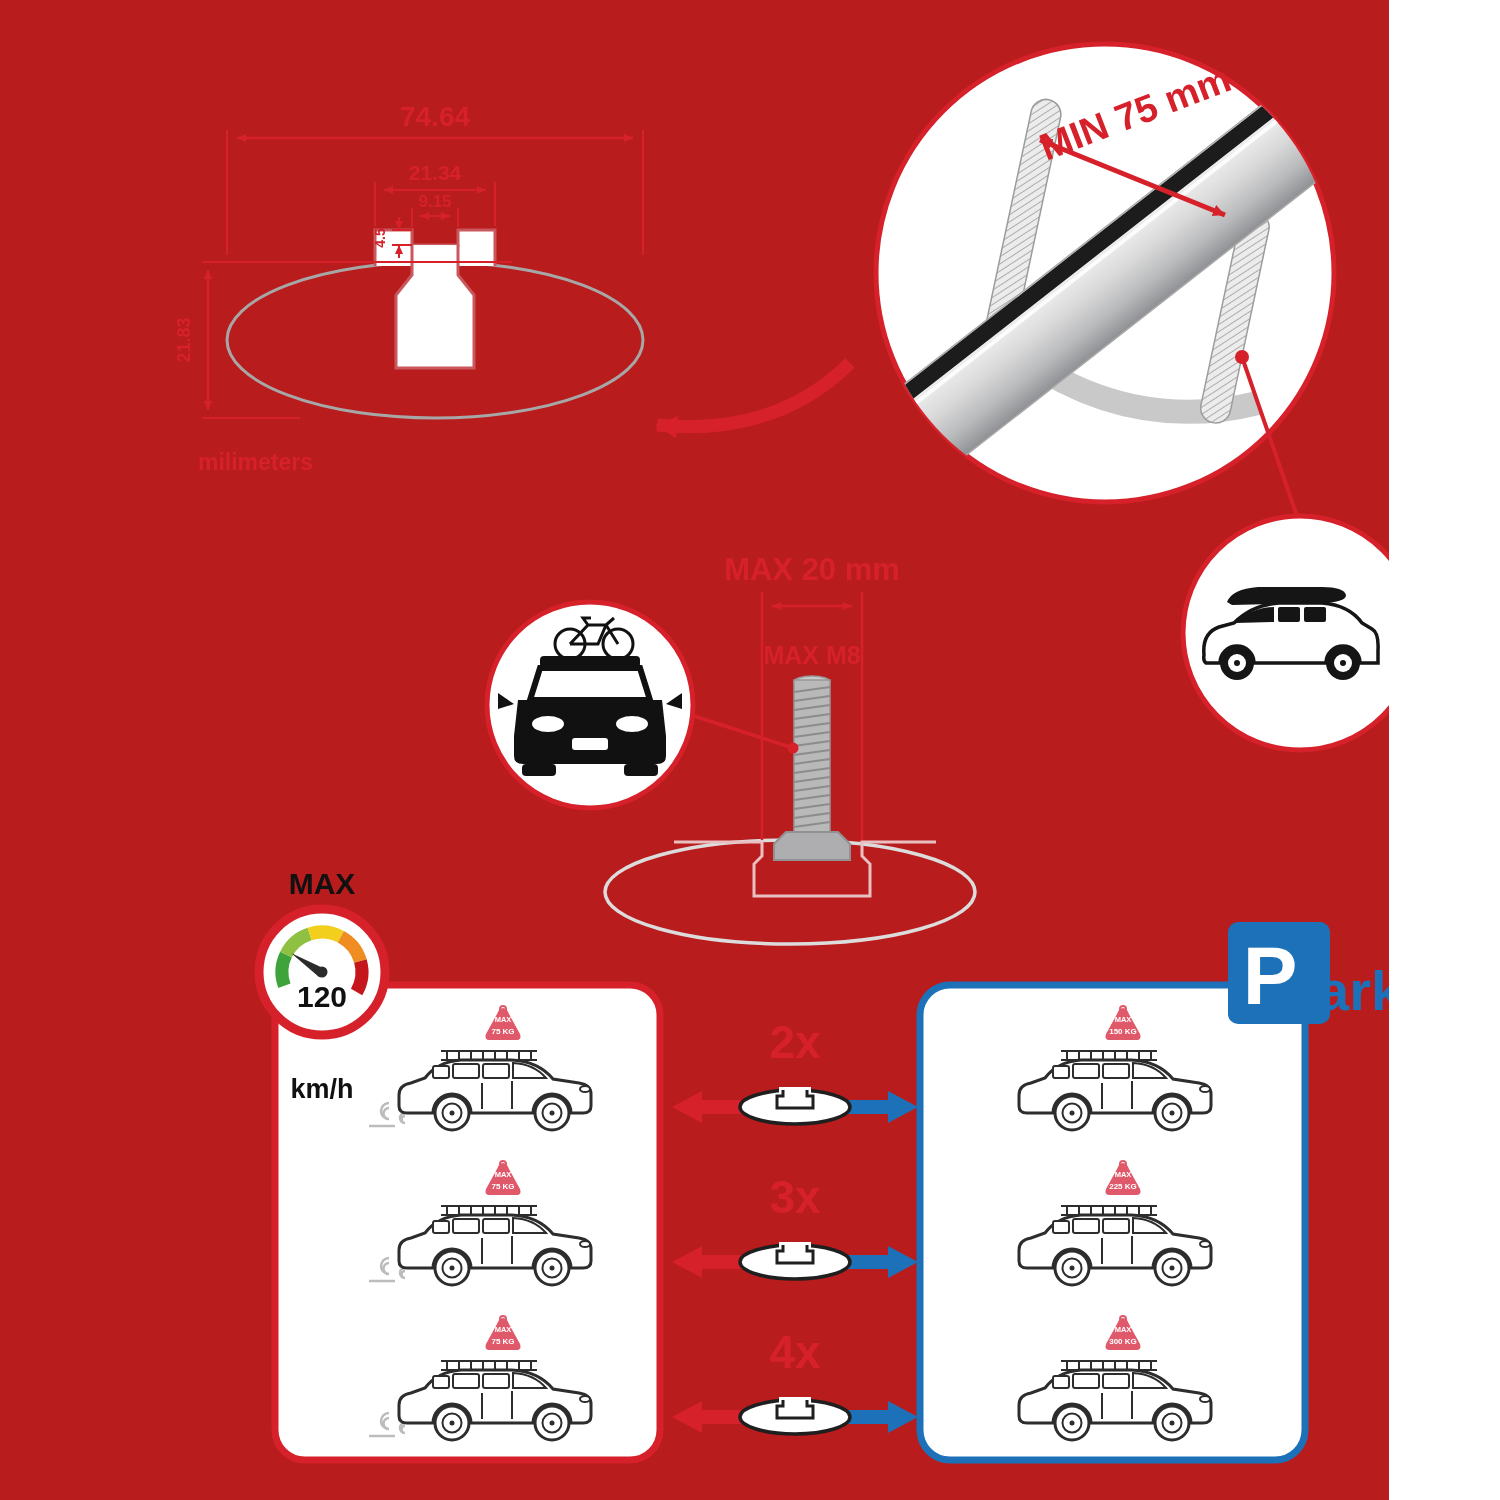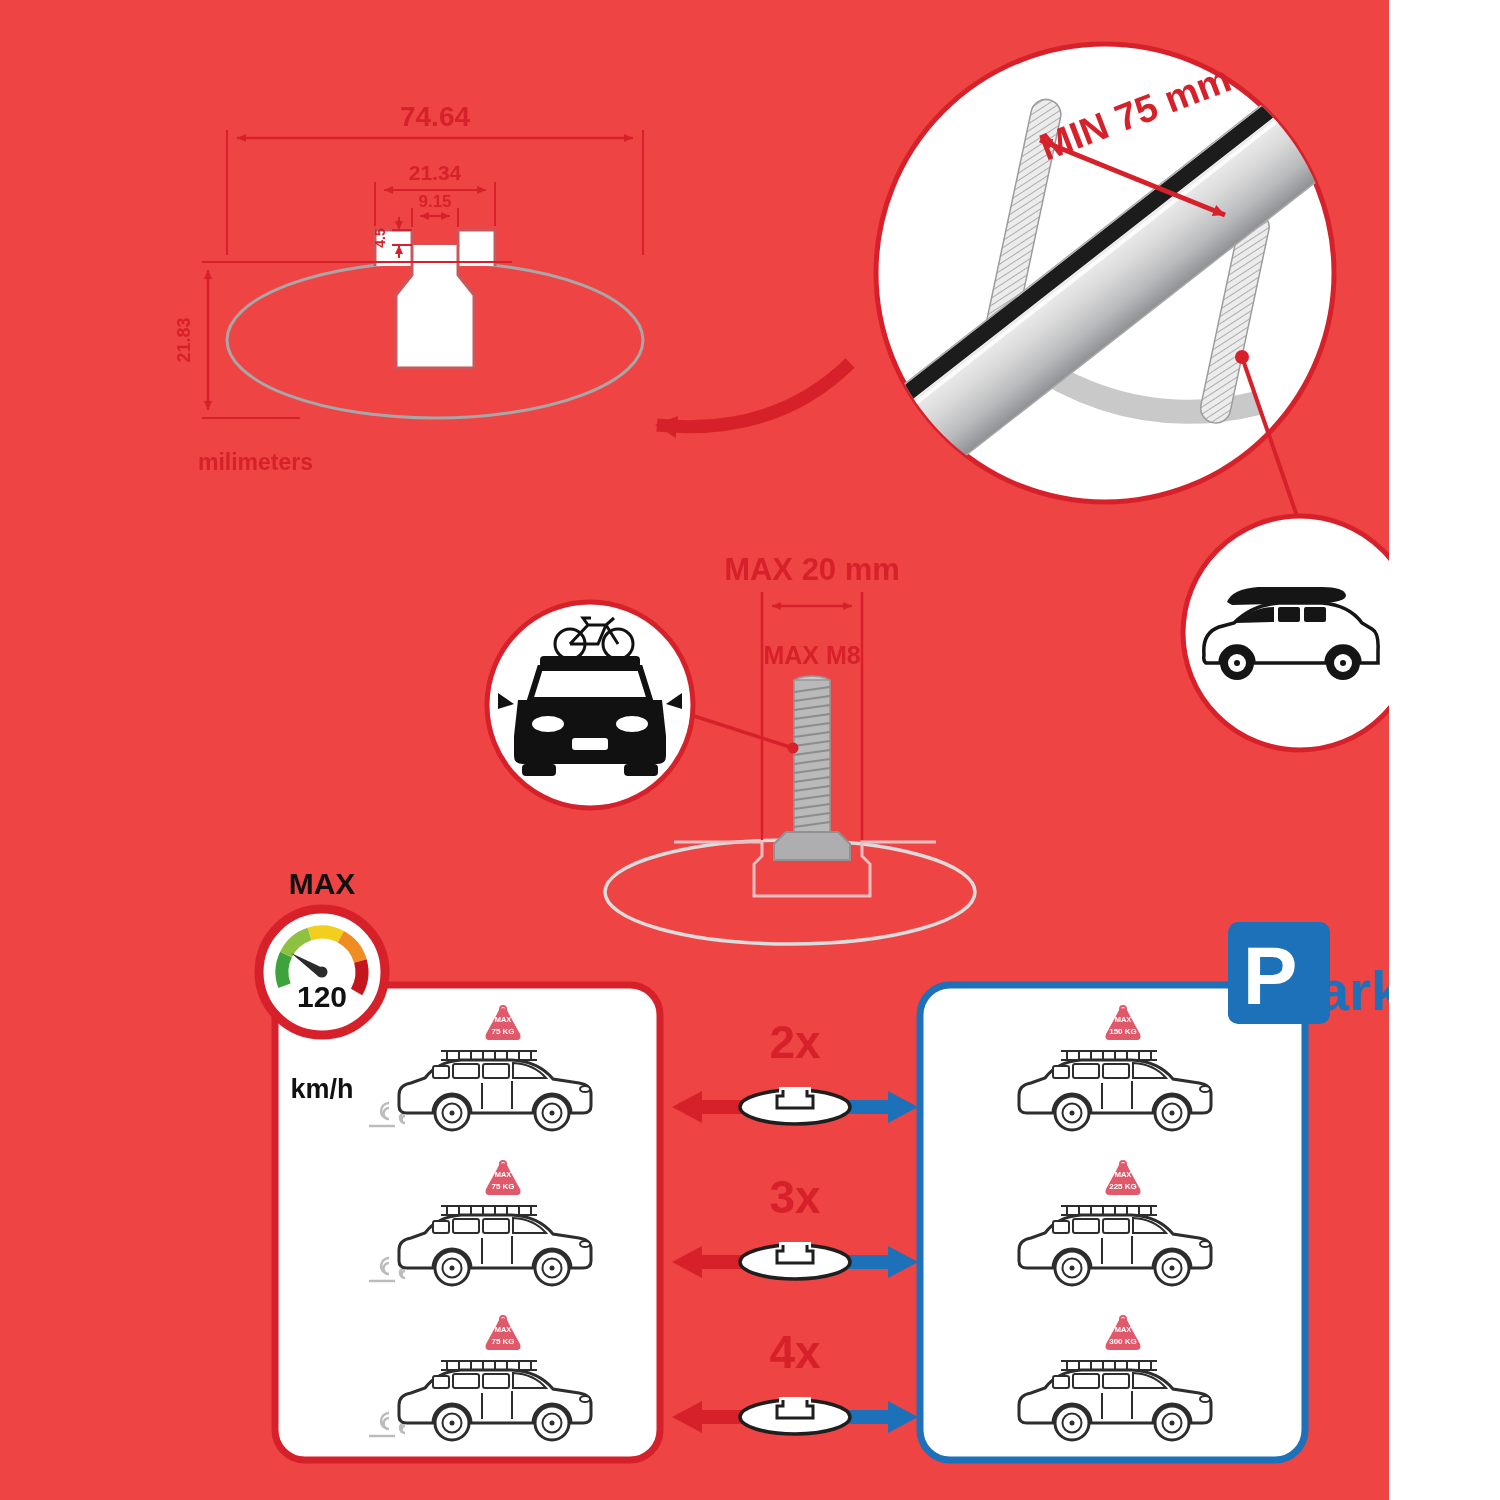--- a/index.html
+++ b/index.html
@@ -1,17 +1,17 @@
 <!DOCTYPE html>
 <html><head>
 <meta charset="utf-8">
 <style>
   html,body{margin:0;padding:0;background:#fff;}
   body{width:1500px;height:1500px;font-family:"Liberation Sans",sans-serif;}
-  .canvas{position:relative;width:1389px;height:1500px;overflow:hidden;background:#ef4444;}
+  .canvas{position:relative;width:1389px;height:1500px;overflow:hidden;background:#b91c1c;}
   .abs{position:absolute;}
   svg text{font-family:"Liberation Sans",sans-serif;}
   .dim{fill:#d6212b;font-weight:700;text-anchor:middle;}
   .blk{fill:#111;font-weight:700;text-anchor:middle;}
   .tg1{font-size:7.5px;fill:#fff;font-weight:700;text-anchor:middle;}
   .tg2{font-size:8px;fill:#fff;font-weight:700;text-anchor:middle;}
   .mult{fill:#d6212b;font-weight:700;text-anchor:middle;font-size:46px;}
 </style>
 </head>
 <body>

